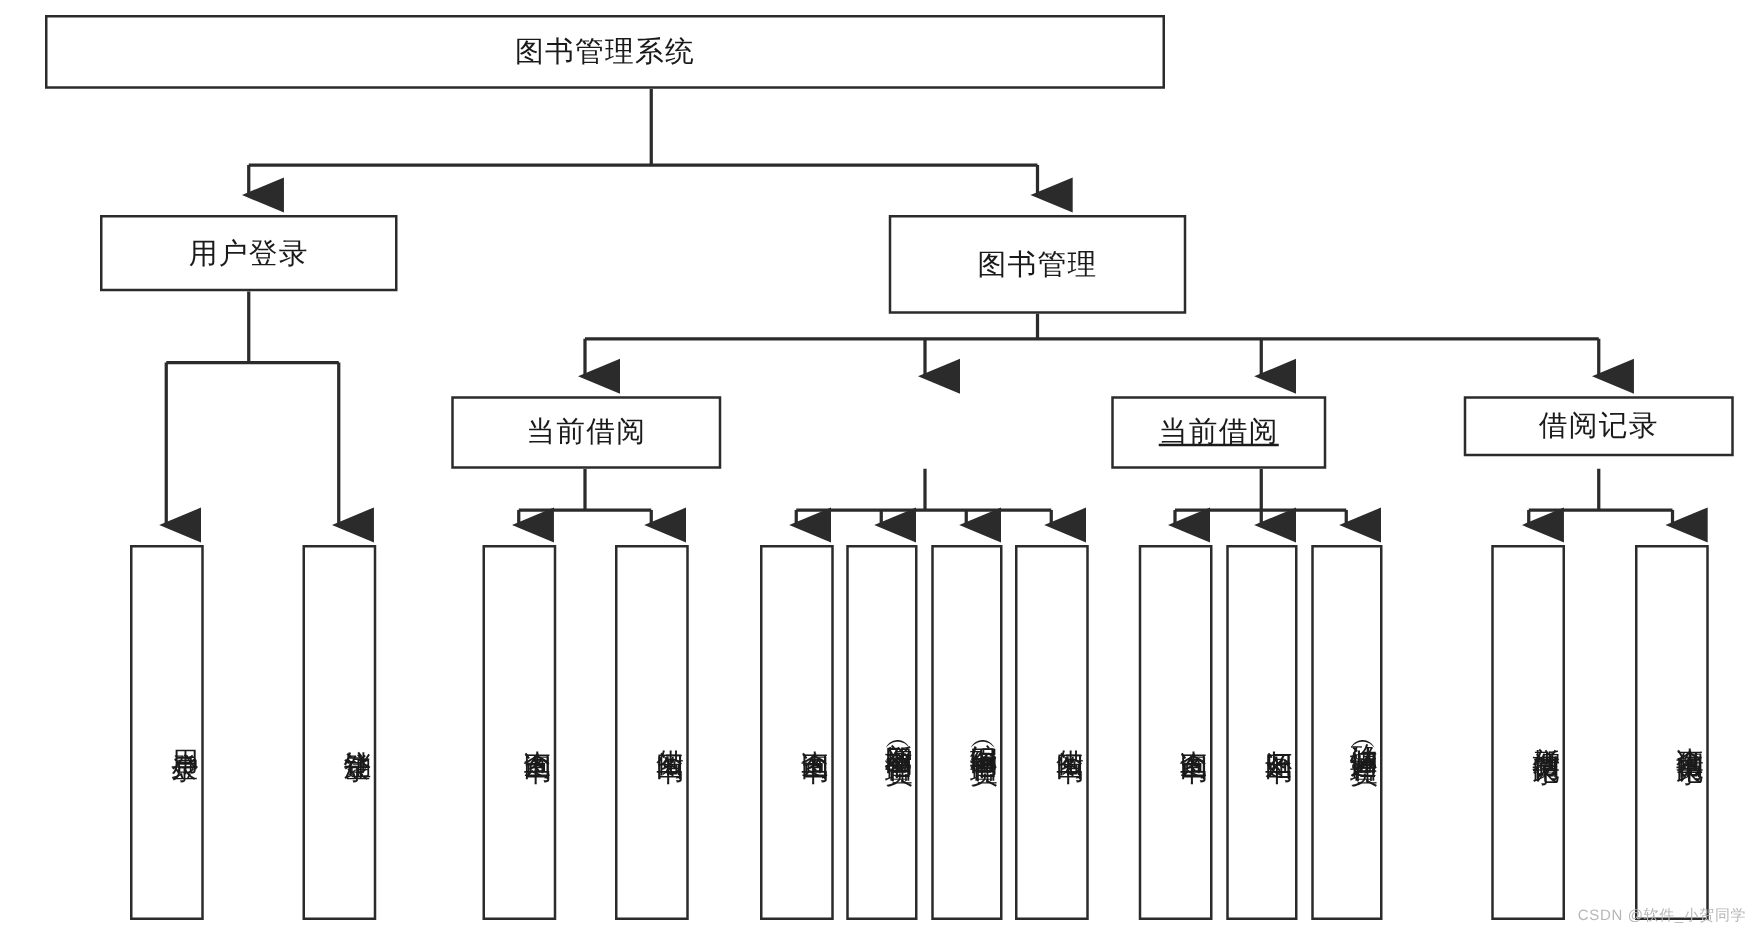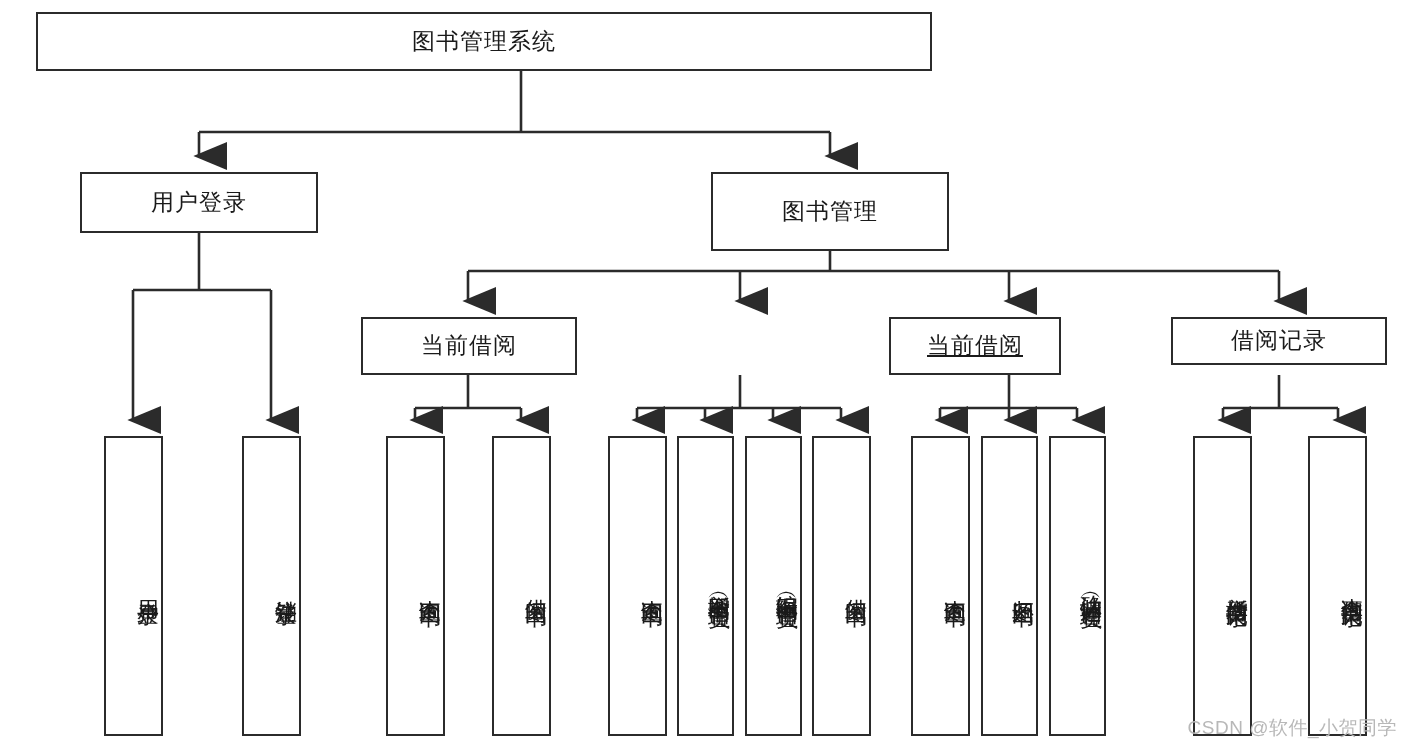--- a/index.html
+++ b/index.html
@@ -51,21 +51,21 @@
   .node.v .vtxt {
     writing-mode: vertical-rl;
     text-orientation: upright;
     display: block;
     text-align: center;
   }
   .watermark {
     position: absolute;
     right: 8px;
     bottom: 6px;
-    font-size: 19px;
+    font-size: 12px;
     color: #b8b8b8;
     letter-spacing: 0.5px;
     white-space: nowrap;
   }
 </style>
 </head>
 <body>
 
 <div id="canvas">
 

